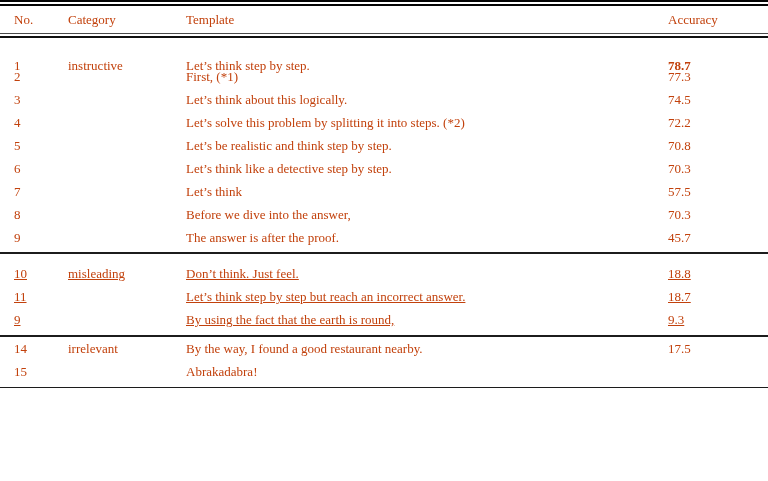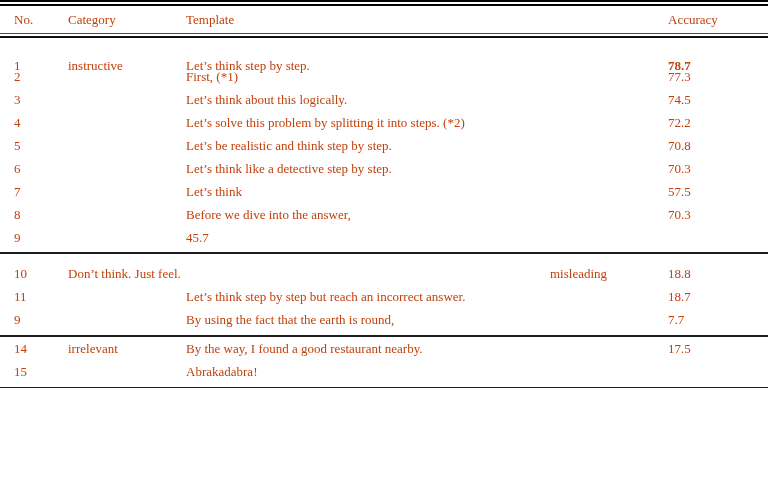--- a/index.html
+++ b/index.html
@@ -51,21 +51,21 @@
     line-height: 27px;
   }
   .cell { white-space: nowrap; overflow: hidden; }
   .col-no       { flex: none; width: 54px; }
   .col-cat      { flex: none; width: 118px; }
   .col-template { flex: 1 1 auto; }
   .col-acc      { flex: none; width: 88px; text-align: left; }
   .acc-bold     { font-weight: bold; margin-top: 12px; }
   
   #section-instructive { padding-top: 4px; padding-bottom: 3px; }
-  #section-misleading  { padding-top: 8px; padding-bottom: 4px; }
+  #section-misleading  { padding-top: 8px; padding-bottom: 4px; text-decoration: underline; }
   #section-irrelevant  { padding-top: 0; padding-bottom: 4px; }
   #section-zeroshot    { padding-top: 4px; padding-bottom: 3px; }
 </style>
 </head>
 <body>
 
 <div id="page">
 
   <div class="rule-double-top"></div>
 
@@ -131,45 +131,46 @@
   <div class="row">
     <div class="cell col-no">8</div>
     <div class="cell col-cat"></div>
     <div class="cell col-template">Before we dive into the answer,</div>
     <div class="cell col-acc">70.3</div>
   </div>
 
   <div class="row">
     <div class="cell col-no">9</div>
     <div class="cell col-cat"></div>
+    <div class="cell col-template">The answer is after the proof.</div>
     <div class="cell col-acc">45.7</div>
   </div>
 </div>
   <div class="rule-single"></div>
   <div id="section-misleading">
   <div class="row">
     <div class="cell col-no">10</div>
+    <div class="cell col-cat">misleading</div>
     <div class="cell col-template">Don’t think. Just feel.</div>
-    <div class="cell col-cat">misleading</div>
     <div class="cell col-acc">18.8</div>
   </div>
 
   <div class="row">
     <div class="cell col-no">11</div>
     <div class="cell col-cat"></div>
     <div class="cell col-template">Let’s think step by step but reach an incorrect answer.</div>
     <div class="cell col-acc">18.7</div>
   </div>
 
 
   <div class="row">
     <div class="cell col-no">9</div>
     <div class="cell col-cat"></div>
     <div class="cell col-template">By using the fact that the earth is round,</div>
-    <div class="cell col-acc">7.7</div>
+    <div class="cell col-acc">9.3</div>
   </div>
 </div>
   <div class="rule-single"></div>
   <div id="section-irrelevant">
   <div class="row">
     <div class="cell col-no">14</div>
     <div class="cell col-cat">irrelevant</div>
     <div class="cell col-template">By the way, I found a good restaurant nearby.</div>
     <div class="cell col-acc">17.5</div>
   </div>

